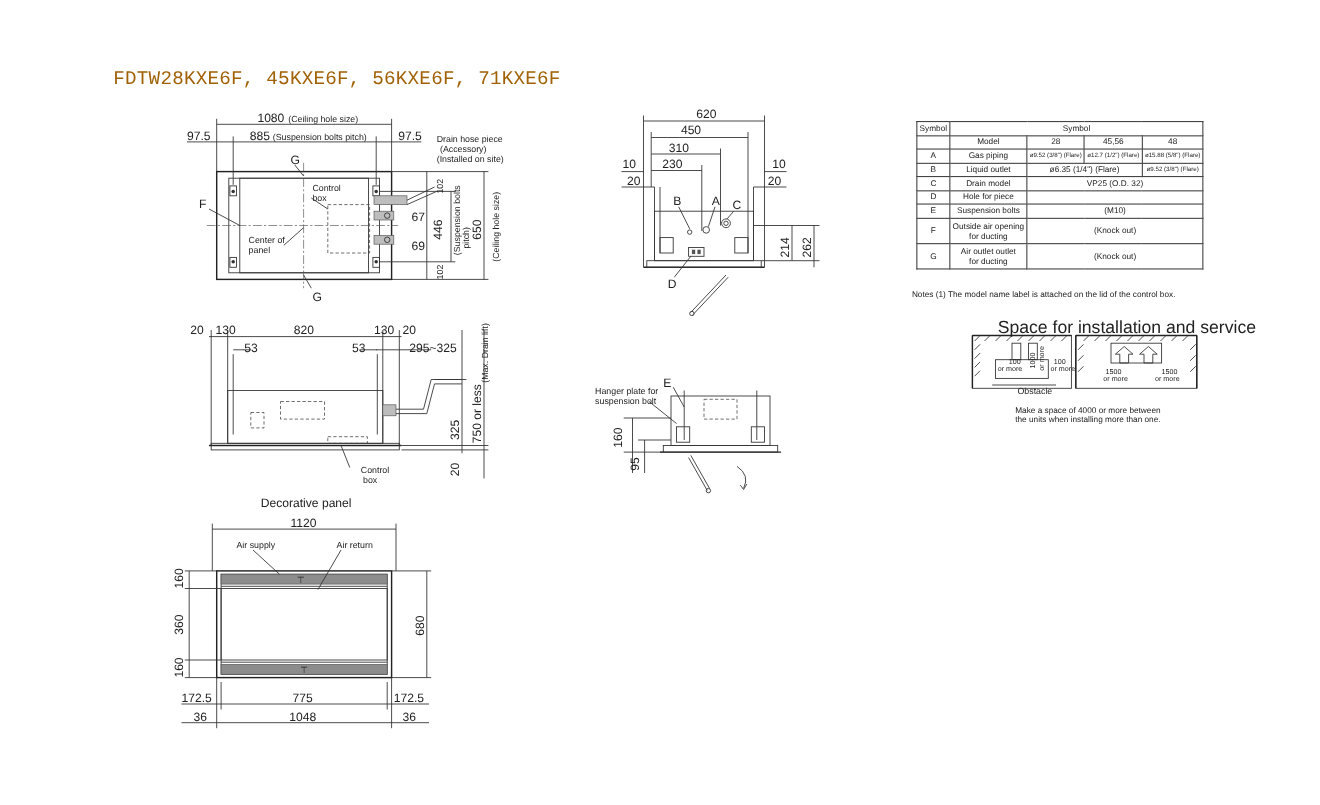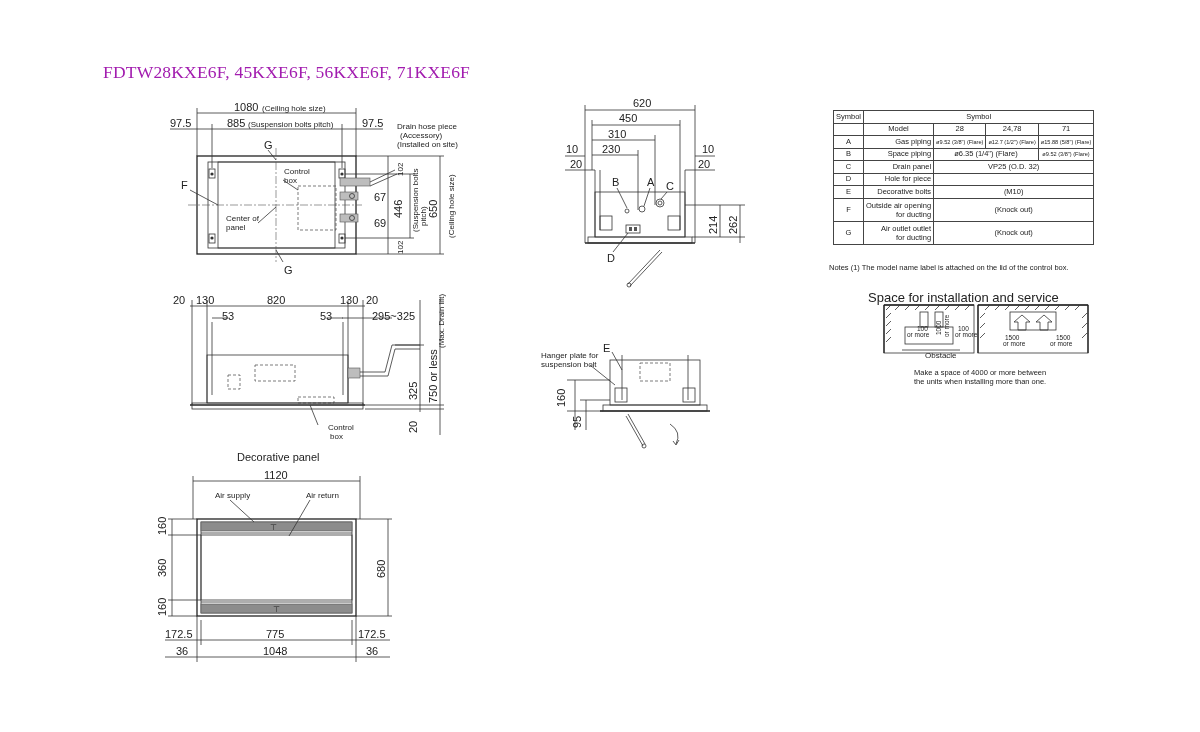--- a/index.html
+++ b/index.html
@@ -1,35 +1,35 @@
 <!DOCTYPE html>
 <html><head>
 <meta charset="utf-8">
 <style>
   html,body{margin:0;padding:0;background:#fff;}
   body{width:1200px;height:732px;position:relative;overflow:hidden;font-family:"Liberation Sans",sans-serif;color:#222;}
-  .title{position:absolute;left:103px;top:62px;font-size:17.5px;letter-spacing:0.2px;color:#a21caf;font-family:Liberation Serif, serif;}
+  .title{position:absolute;left:103px;top:62px;font-size:17.5px;letter-spacing:0.2px;color:#a16207;font-family:Liberation Mono, monospace;}
   svg.dwg{position:absolute;left:0;top:0;}
   .t{font-family:"Liberation Sans",sans-serif;fill:#222;}
   .s{font-size:11px;}
   .xs{font-size:8px;}
   .xxs{font-size:6.5px;}
   .ln{stroke:#333;stroke-width:0.8;fill:none;}
   .thk{stroke:#222;stroke-width:1.3;fill:none;}
   .dsh{stroke:#444;stroke-width:0.7;fill:none;stroke-dasharray:3 2;}
   .cl{stroke:#555;stroke-width:0.6;fill:none;stroke-dasharray:8 2 2 2;}
   .gray{fill:#8c8c8c;stroke:#555;stroke-width:0.6;}
   .lgray{fill:#bdbdbd;stroke:#555;stroke-width:0.6;}
   table.spec{position:absolute;left:833px;top:110px;border-collapse:collapse;font-size:7.5px;color:#222;width:256px;}
   table.spec td{border:0.8px solid #444;padding:0 2px;height:11.5px;line-height:10px;text-align:center;white-space:nowrap;}
-  table.spec td.l{text-align:right;margin-left:36px;}
+  table.spec td.l{text-align:center;margin-left:36px;}
   table.spec td.sm{font-size:5.6px;}
   .note{position:absolute;left:829px;top:263px;font-size:7.5px;color:#222;white-space:nowrap;}
-  .svc-title{position:absolute;left:868px;top:290px;font-size:13px;color:#222;}
-  .svc-cap{position:absolute;left:914px;top:368px;font-size:7.5px;line-height:9px;color:#222;width:150px;}
+  .svc-title{position:absolute;left:907px;top:290px;font-size:16px;color:#222;}
+  .svc-cap{position:absolute;left:914px;top:368px;font-size:7.5px;line-height:9px;color:#222;text-align:center;width:150px;}
 </style>
 </head>
 <body>
 
 <div class="title">FDTW28KXE6F, 45KXE6F, 56KXE6F, 71KXE6F</div>
 
 <svg class="dwg" width="1200" height="732" viewBox="0 0 1200 732">
 
   <g>
 
@@ -355,49 +355,49 @@
 <table class="spec">
   <tbody>
       <tr>
     <td style="width:26px">Symbol</td>
     <td colspan="4">Symbol</td>
   </tr>
   <tr>
     <td></td>
     <td style="width:62px">Model</td>
     <td>28</td>
-    <td>24,78</td>
-    <td>71</td>
+    <td>45,56</td>
+    <td>48</td>
   </tr>
   <tr>
     <td>A</td>
     <td class="l">Gas piping</td>
     <td class="sm">ø9.52 (3/8") (Flare)</td>
     <td class="sm">ø12.7 (1/2") (Flare)</td>
     <td class="sm">ø15.88 (5/8") (Flare)</td>
   </tr>
   <tr>
     <td>B</td>
-    <td class="l">Space piping</td>
+    <td class="l">Liquid outlet</td>
     <td colspan="2">ø6.35 (1/4")  (Flare)</td>
     <td class="sm">ø9.52 (3/8") (Flare)</td>
   </tr>
   <tr>
     <td>C</td>
-    <td class="l">Drain panel</td>
+    <td class="l">Drain model</td>
     <td colspan="3">VP25 (O.D. 32)</td>
   </tr>
   <tr>
     <td>D</td>
     <td class="l">Hole for piece</td>
     <td colspan="3"></td>
   </tr>
   <tr>
     <td>E</td>
-    <td class="l">Decorative bolts</td>
+    <td class="l">Suspension bolts</td>
     <td colspan="3">(M10)</td>
   </tr>
   <tr>
     <td>F</td>
     <td class="l" style="height:22px;line-height:9px;"><span>Outside air opening</span><br><span>for ducting</span></td>
     <td colspan="3">(Knock out)</td>
   </tr>
   <tr>
     <td>G</td>
     <td class="l" style="height:22px;line-height:9px;"><span>Air outlet outlet</span><br><span>for ducting</span></td>

